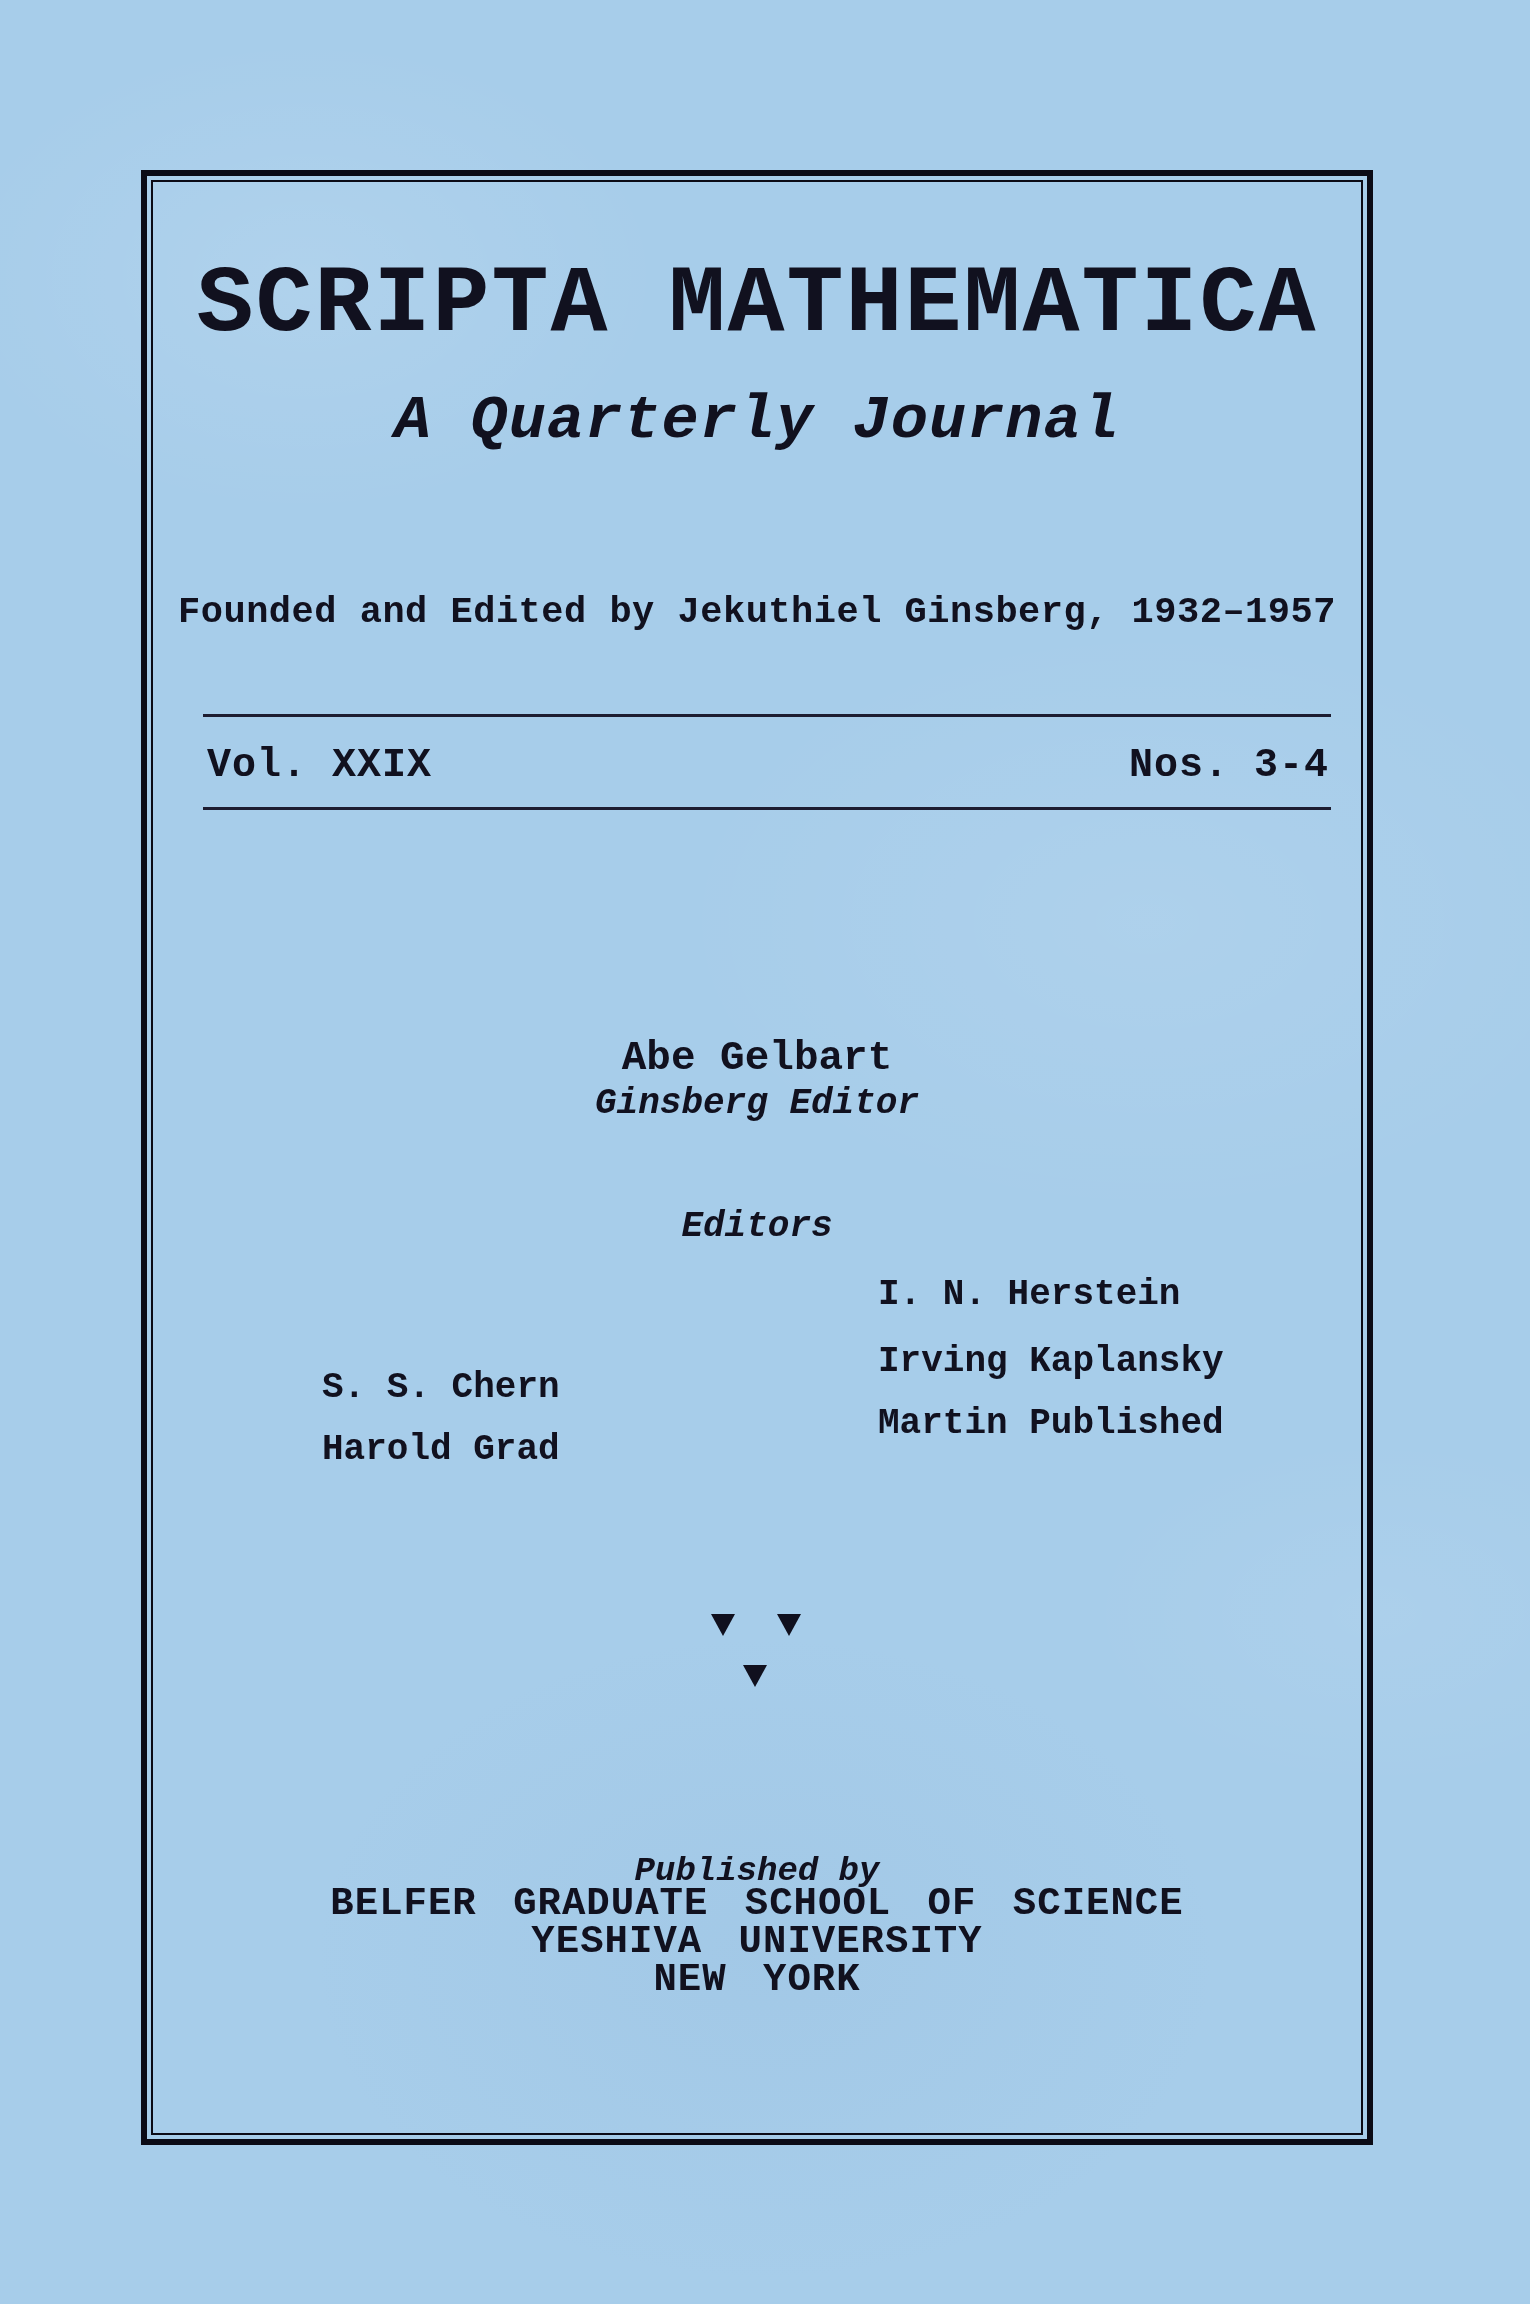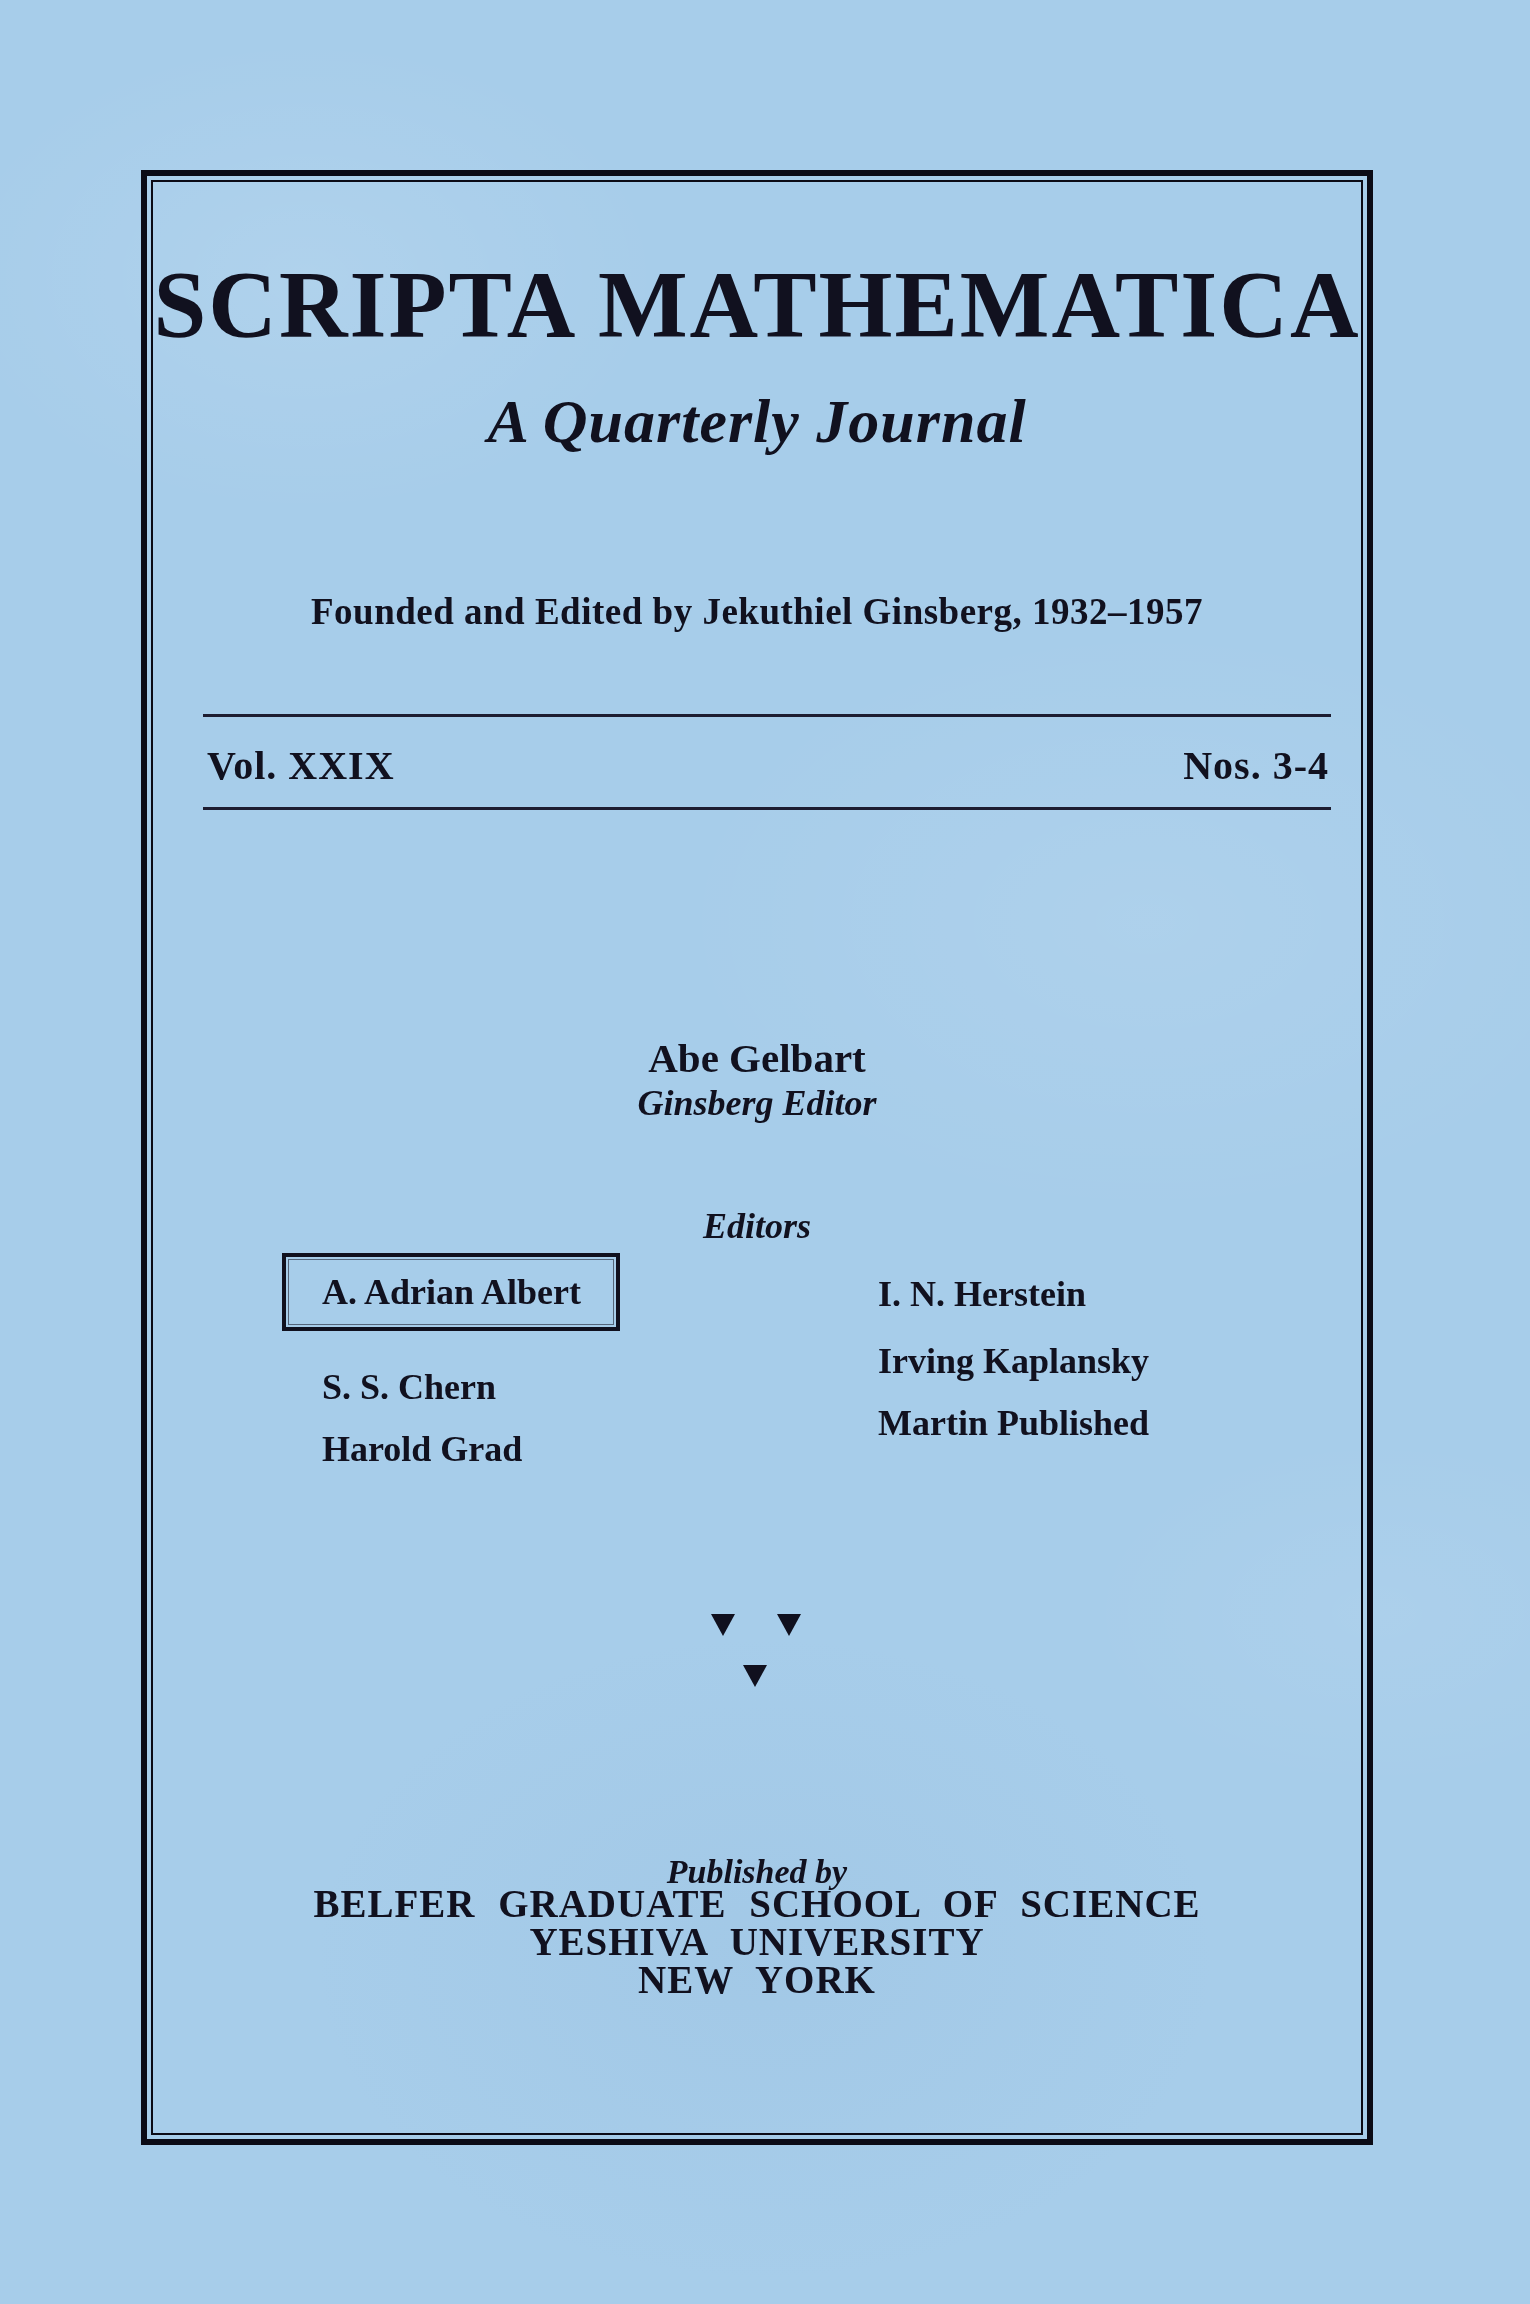--- a/index.html
+++ b/index.html
@@ -6,21 +6,21 @@
     margin: 0;
     padding: 0;
     background: #a7cdea;
   }
   .page {
     position: relative;
     width: 1530px;
     height: 2304px;
     background: #a7cdea;
     overflow: hidden;
-    font-family: Liberation Serif, serif;
+    font-family: Liberation Mono, monospace;
     color: #11111f;
   }
   
   .page::before {
     content: "";
     position: absolute;
     inset: 0;
     background:
       radial-gradient(600px 400px at 20% 12%, rgba(255,255,255,0.10), rgba(255,255,255,0) 60%),
       radial-gradient(800px 500px at 75% 40%, rgba(255,255,255,0.08), rgba(255,255,255,0) 60%),
@@ -199,24 +199,20 @@
     <span class="vol-right">Nos. 3-4</span>
   </div>
 
   <div class="rule rule-bottom"></div>
 
   <div class="centered me-name">Abe Gelbart</div>
   <div class="centered me-role">Ginsberg Editor</div>
 
   <div class="centered editors-heading">Editors</div>
 
-  <div class="memorial-box">
-    <div class="memorial-box-inner"></div>
-    <span>A. Adrian Albert</span>
-  </div>
 
   <div class="editor-name col-left row-2">S. S. Chern</div>
   <div class="editor-name col-left row-3">Harold Grad</div>
 
   <div class="editor-name col-right row-1r">I. N. Herstein</div>
   <div class="editor-name col-right row-2">Irving Kaplansky</div>
   <div class="editor-name col-right row-3">Martin Published</div>
 
   <div class="tri tri-1"></div>
   <div class="tri tri-2"></div>

